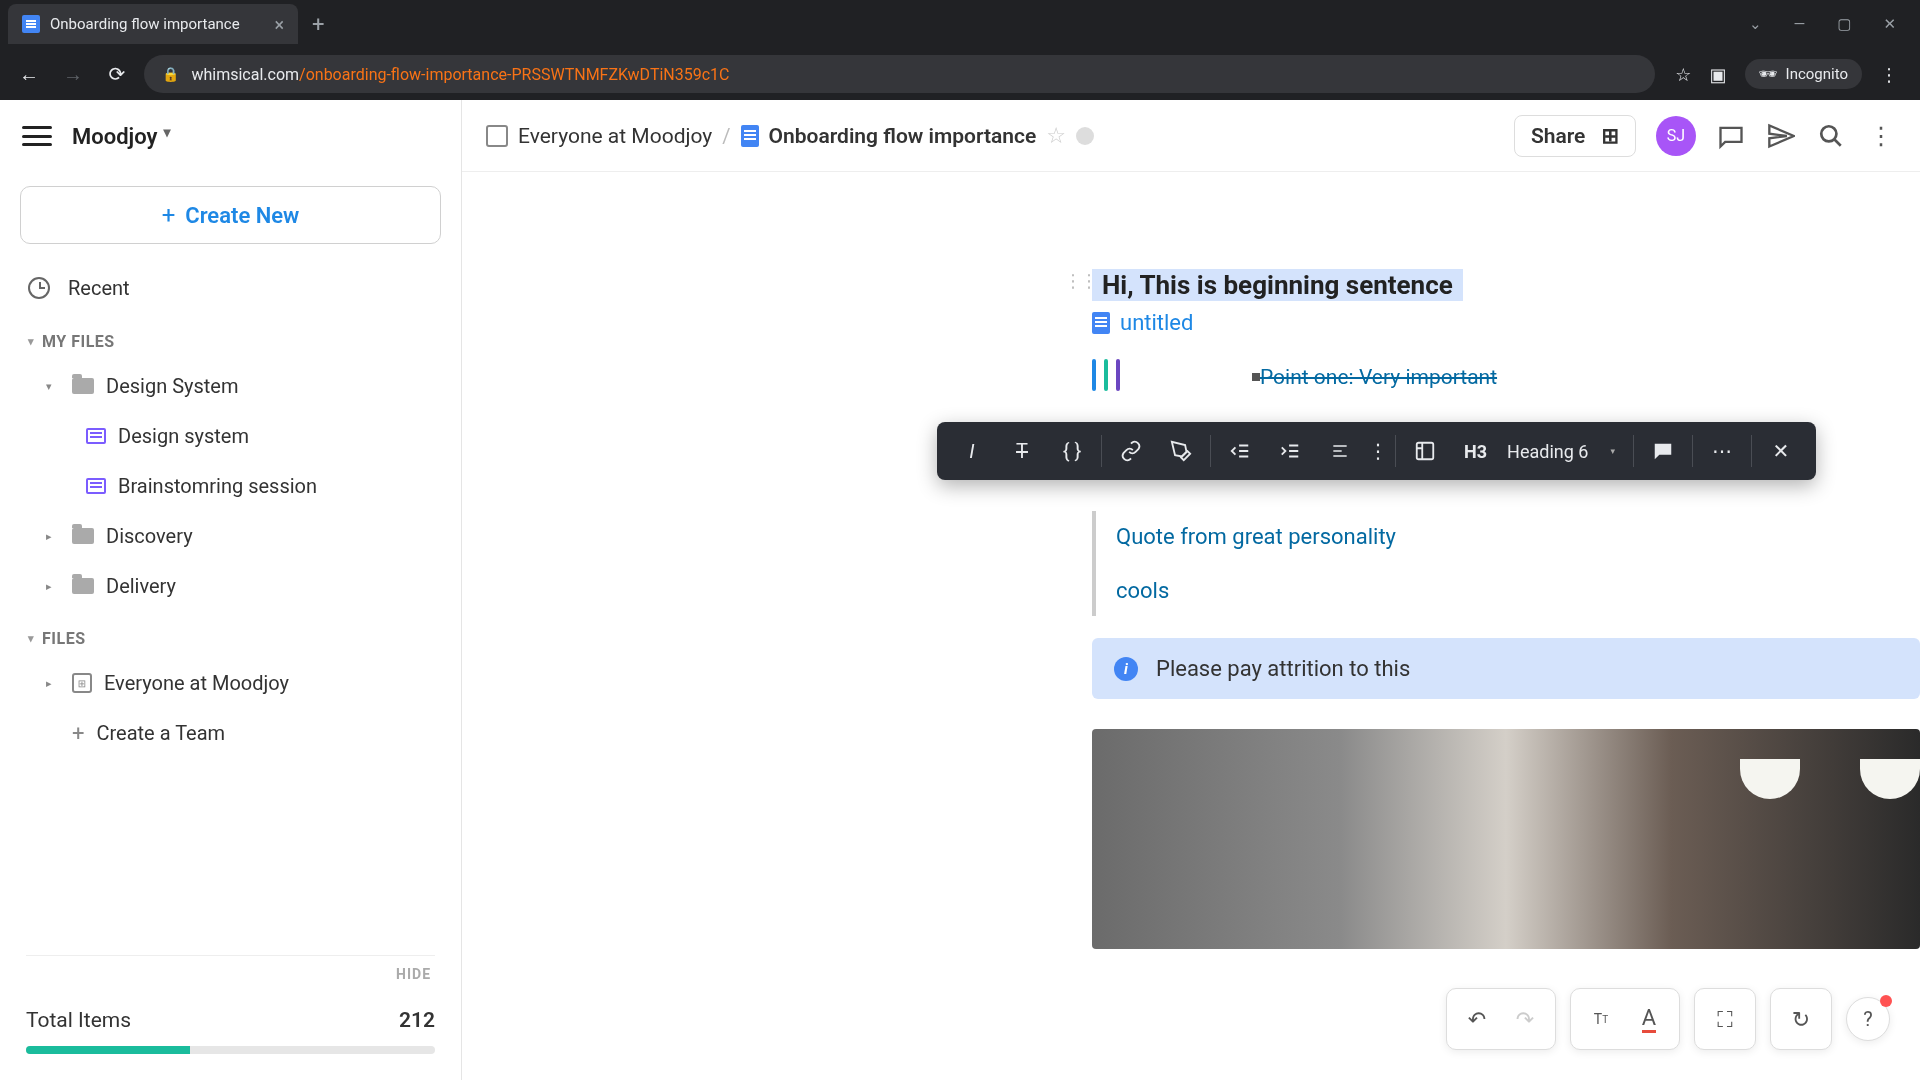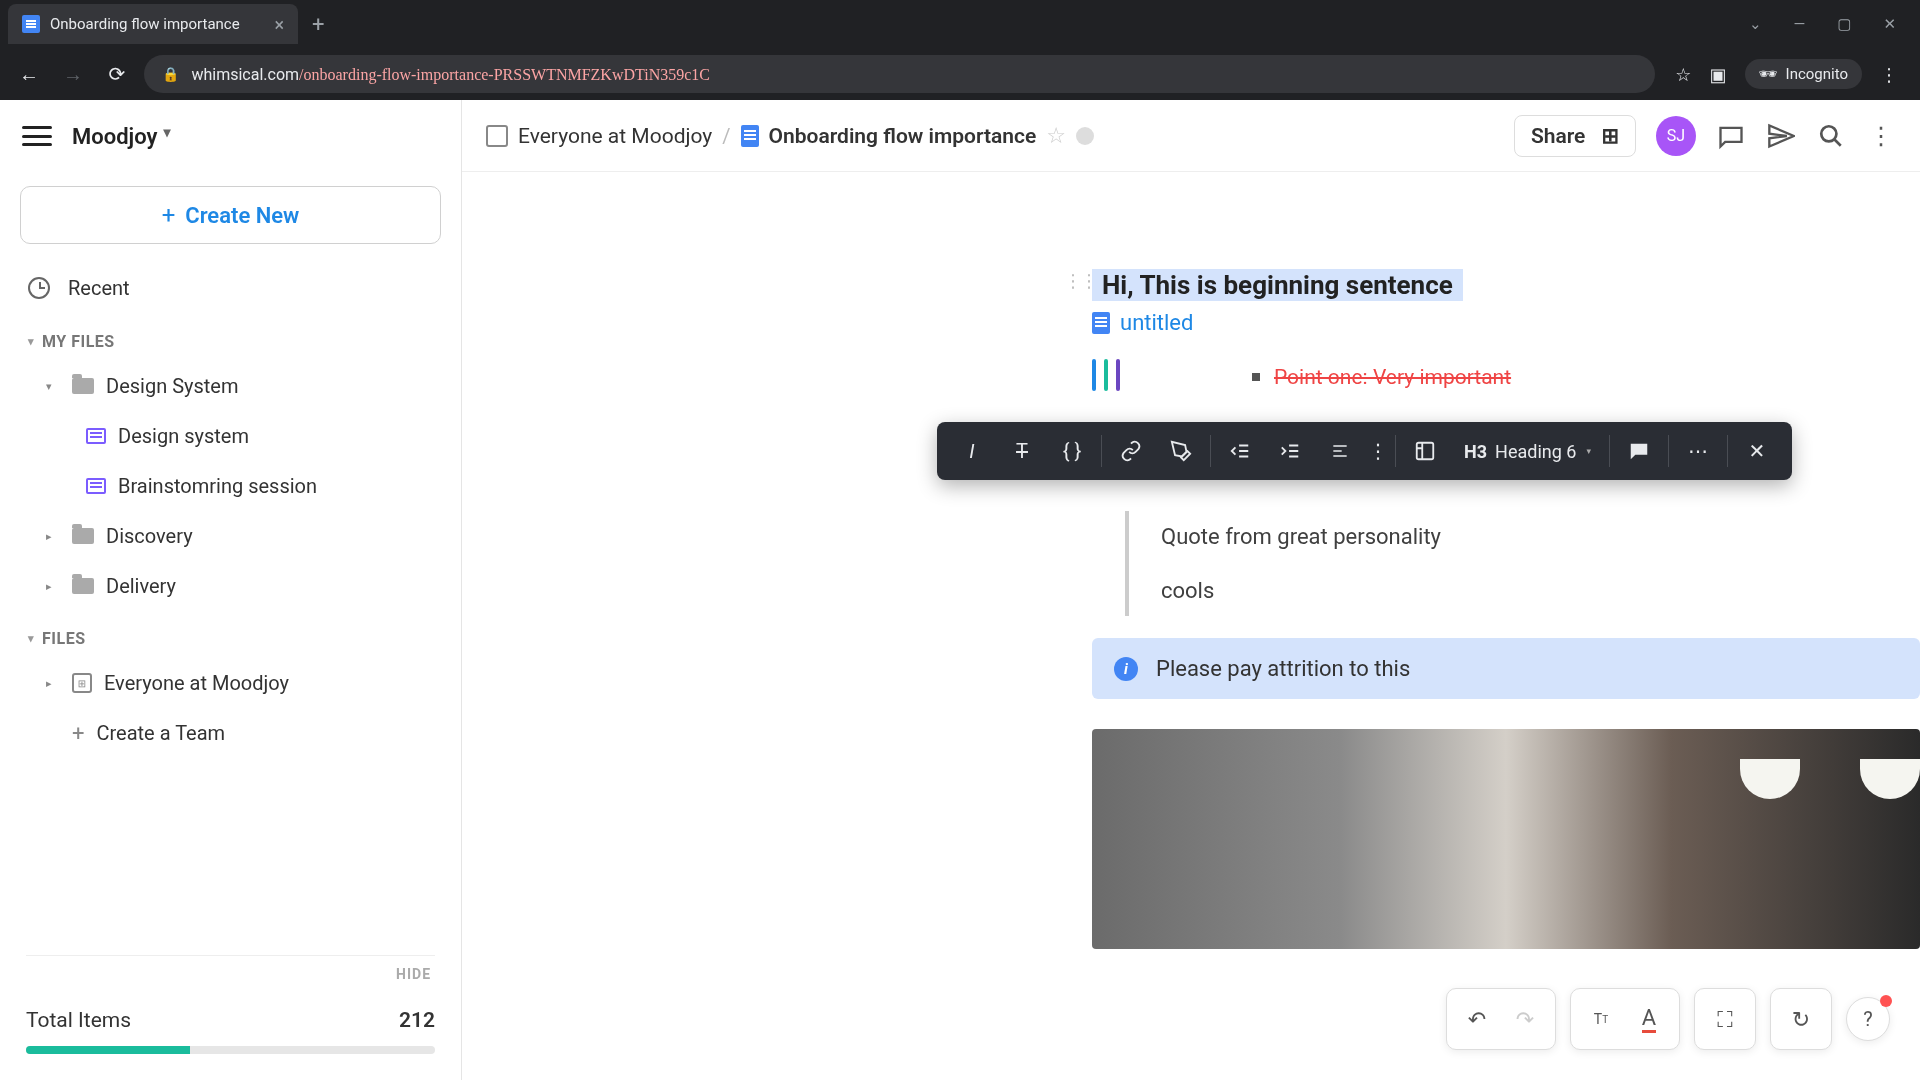--- a/index.html
+++ b/index.html
@@ -16,21 +16,21 @@
 .new-tab { color: #9aa0a6; font-size: 22px; margin-left: 14px; cursor: pointer; }
 .window-controls { margin-left: auto; display: flex; gap: 32px; padding-right: 16px; color: #9aa0a6; font-size: 15px; align-items: center; }
 .window-controls span { cursor: pointer; }
 
 .addr-bar { height: 52px; display: flex; align-items: center; padding: 0 12px; gap: 10px; }
 .nav-btn { width: 34px; height: 34px; display: flex; align-items: center; justify-content: center; color: #e8eaed; cursor: pointer; border-radius: 50%; font-size: 20px; }
 .nav-btn.dis { color: #5f6368; }
 .url-box { flex: 1; background: #35363a; height: 38px; border-radius: 19px; display: flex; align-items: center; padding: 0 18px; gap: 12px; }
 .lock { color: #9aa0a6; font-size: 14px; }
 .url { color: #e8eaed; font-size: 16px; }
-.url .path { color: #fca5a5; font-family: Liberation Serif, serif; }
+.url .path { color: #f97316; }
 .addr-right { display: flex; align-items: center; gap: 18px; padding: 0 10px; }
 .addr-icon { color: #e8eaed; font-size: 18px; cursor: pointer; }
 .incog-badge { display: flex; align-items: center; gap: 8px; background: #35363a; padding: 6px 14px; border-radius: 18px; font-size: 15px; }
 
 
 .app { height: calc(1080px - 100px); display: flex; background: #fff; }
 
 
 .sidebar { width: 462px; border-right: 1px solid #e5e5e5; display: flex; flex-direction: column; position: relative; }
 .sidebar-top { display: flex; align-items: center; height: 72px; padding: 0 22px; gap: 20px; }
@@ -84,36 +84,36 @@
 
 .doc-area { flex: 1; overflow-y: auto; padding: 50px 0 0; position: relative; }
 .doc-content { max-width: 1060px; margin: 0 0 0 630px; }
 .drag-handle { position: absolute; left: 602px; color: #bbb; font-size: 18px; cursor: grab; letter-spacing:-2px; }
 .h3-line { font-size: 26px; font-weight: 700; color: #222; background: #d4e3fc; display: inline; padding: 1px 10px; }
 .doc-link { display: flex; align-items: center; gap: 10px; margin-top: 10px; color: #1e88e5; font-size: 22px; cursor: pointer; }
 .doc-link-ic { width: 18px; height: 22px; background: #4285f4; border-radius: 2px; position: relative; }
 .doc-link-ic::before { content:""; position:absolute; top:5px; left:3px; right:3px; height:2px; background:#fff; box-shadow:0 4px 0 #fff, 0 8px 0 #fff; }
 .color-bars { display: flex; gap: 8px; margin: 24px 0; }
 .color-bars span { width: 4px; height: 32px; border-radius: 2px; }
-.bullet-row { display: flex; align-items: center; gap: 14px; margin-left: 160px; margin-top: -50px; font-size: 21px; color: #ef4444; }
+.bullet-row { display: flex; align-items: center; margin-left: 160px; margin-top: -50px; font-size: 21px; color: #0369a1; }
 .bullet-row .txt { text-decoration: line-through; }
 .bullet-sq { width: 8px; height: 8px; background: #555; }
 .folder-row { display: flex; align-items: center; gap: 16px; margin-top: 36px; font-size: 23px; color: #333; padding: 14px 12px; cursor:pointer; }
 .folder-row .lbl { border-bottom: 1px solid #ccc; }
-.quote-block { border-left: 4px solid #ccc; padding: 6px 0 6px 32px; margin-top: 30px; font-size: 22px; color: #404040; line-height: 1.8; margin-left: 33px; }
+.quote-block { border-left: 4px solid #ccc; padding: 6px 0 6px 20px; margin-top: 30px; font-size: 22px; color: #0369a1; line-height: 1.8; }
 .info-block { background: #d4e3fc; border-radius: 6px; padding: 18px 22px; margin-top: 22px; display: flex; align-items: center; gap: 18px; font-size: 22px; color: #333; }
 .info-ic { width: 24px; height: 24px; border-radius: 50%; background: #4285f4; color: #fff; display: flex; align-items: center; justify-content: center; font-size: 15px; font-weight: 700; font-style: italic; }
 .img-block { margin-top: 30px; height: 220px; background: linear-gradient(90deg, #6b6b6b 0%, #8a8a8a 30%, #d4cfc8 50%, #6b5d54 70%, #2a2a2a 100%); border-radius: 4px; position: relative; overflow: hidden; }
 .img-block::before { content:""; position:absolute; top:30px; right:120px; width:60px; height:40px; background:#f5f5f0; border-radius:0 0 30px 30px; box-shadow: 120px 0 0 #f5f5f0; }
 
 
 .float-tb { position: absolute; top: 322px; left: 475px; height: 58px; background: #2a2d34; border-radius: 8px; display: flex; align-items: center; padding: 0 10px; box-shadow: 0 6px 20px rgba(0,0,0,0.3); z-index: 50; }
 .tb-btn { width: 50px; height: 46px; display: flex; align-items: center; justify-content: center; color: #e8eaed; cursor: pointer; font-size: 20px; border-radius: 4px; }
 .tb-sep { width: 1px; height: 32px; background: #4a4d54; margin: 0 4px; }
-.tb-heading { display: flex; align-items: center; gap: 8px; padding: 0 14px; color: #e8eaed; font-size: 18px; cursor: pointer; }
+.tb-heading { display: flex; align-items: center; gap: 20px; padding: 0 14px; color: #e8eaed; font-size: 18px; cursor: pointer; }
 .tb-heading .h3 { font-weight: 700; }
 .tb-heading::after { content: "▾"; font-size: 9px; color: #aaa; margin-left: 2px; }
 
 
 .br-tools { position: absolute; bottom: 30px; right: 30px; display: flex; gap: 14px; align-items: center; }
 .br-group { background: #fff; border: 1px solid #ddd; border-radius: 10px; display: flex; padding: 10px; gap: 8px; box-shadow: 0 2px 8px rgba(0,0,0,0.08); }
 .br-btn { width: 40px; height: 40px; display: flex; align-items: center; justify-content: center; cursor: pointer; color: #555; font-size: 22px; border-radius: 6px; }
 .help-btn { width: 44px; height: 44px; border-radius: 50%; background: #fff; border: 1px solid #ddd; display: flex; align-items: center; justify-content: center; font-size: 20px; color: #555; cursor: pointer; position: relative; box-shadow: 0 2px 8px rgba(0,0,0,0.08); }
 .help-dot { position: absolute; top: -3px; right: -3px; width: 12px; height: 12px; background: #ff5252; border-radius: 50%; }
 

